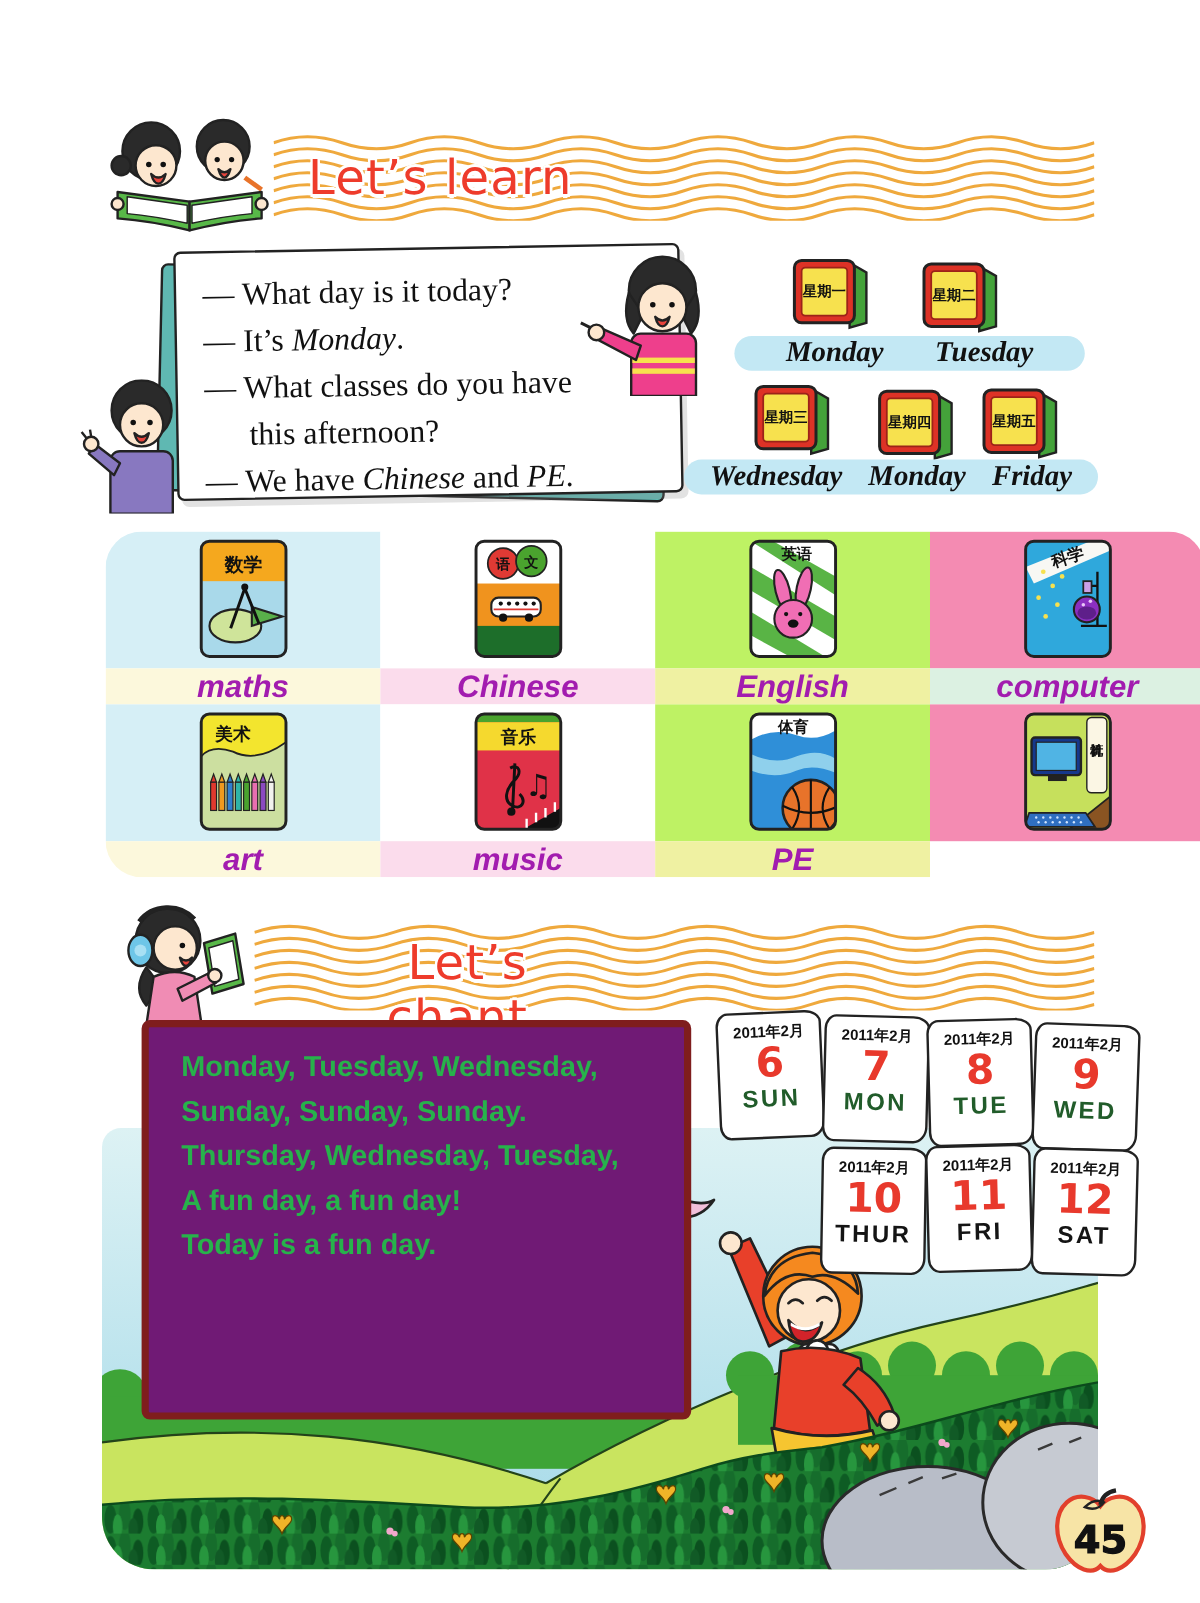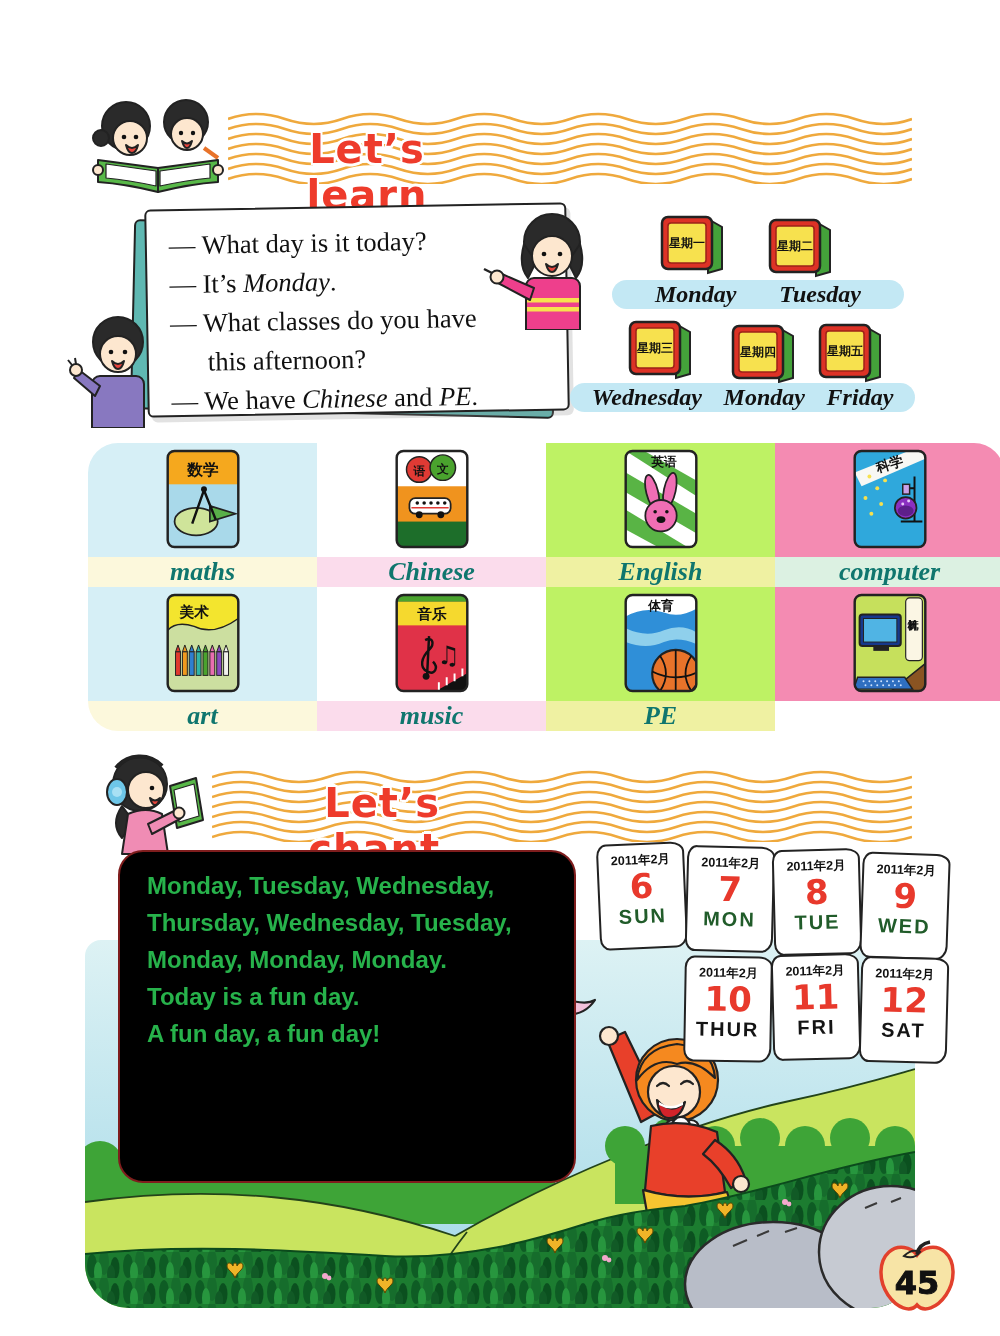--- a/index.html
+++ b/index.html
@@ -1,20 +1,20 @@
 <!DOCTYPE html>
 <html><head>
 <meta charset="utf-8">
 <style>
   html,body{margin:0;padding:0;}
   body{width:1000px;height:1336px;position:relative;background:#ffffff;
        font-family:"Liberation Sans", sans-serif;overflow:hidden;}
   .abs{position:absolute;}
   
-  .sec-title{font-family:"DejaVu Sans",sans-serif;font-weight:700;font-size:40px;
+  .sec-title{font-family:"DejaVu Sans",sans-serif;font-weight:400;font-size:40px;
     color:#ee3b2b;letter-spacing:1px;
     text-shadow:2px 2px 0 #fff,-2px -2px 0 #fff,2px -2px 0 #fff,-2px 2px 0 #fff,0 3px 0 #fff,0 -3px 0 #fff;}
   
   .card-back{background:#5fb8b2;border:2px solid #222;border-radius:6px;transform:rotate(1.3deg);}
   .card-front{background:#ffffff;border:2.5px solid #222;border-radius:6px;transform:rotate(-1deg);
     box-shadow:4px 5px 0 rgba(140,140,140,.25);padding:15px 14px 0 22px;box-sizing:border-box;}
   .dlg{font-family:"Liberation Serif","DejaVu Serif",serif;font-size:26.5px;line-height:39px;color:#111;}
   .dlg .it{font-style:italic;}
   .dlg.indent{padding-left:37px;}
   
@@ -22,28 +22,28 @@
     justify-content:space-evenly;font-family:"Liberation Serif","DejaVu Serif",serif;
     font-style:italic;font-weight:600;font-size:24px;color:#111;}
   
   .dcal svg{display:block;}
   
   .grid{display:grid;grid-template-columns:repeat(4,1fr);grid-template-rows:114px 30px 114px 30px;
     border-radius:30px;overflow:hidden;}
   .bk{display:flex;align-items:center;justify-content:center;}
   .bk svg{width:78px;height:102px;}
   .lb{display:flex;align-items:center;justify-content:center;
-    font-family:Liberation Serif, serif;font-style:italic;font-weight:600;
-    font-size:26px;color:#0f766e;}
+    font-family:Liberation Sans, sans-serif;font-style:italic;font-weight:600;
+    font-size:26px;color:#a21caf;}
   .c1b{background:#d6eff6}.c1l{background:#fcf8dc}
   .c2b{background:#ffffff}.c2l{background:#fbdcec}
   .c3b{background:#bef264}.c3l{background:#eff1a2}
   .c4b{background:#f48bb2}.c4l{background:#dcf1e2}
   
-  .chant-box{background:#000000;border:2px solid #7f1d1d;border-radius:25px;
+  .chant-box{background:#701a75;border:6px solid #7f1d1d;border-radius:7px;
     padding:15px 0 0 27px;box-sizing:border-box;z-index:3;}
   .chant-line{font-family:"Liberation Sans",sans-serif;font-weight:bold;font-size:24px;
     line-height:37px;color:#27b24b;}
   
   .sheet{position:absolute;width:88px;height:106px;background:#fff;border:2.5px solid #222;
     border-radius:10px 14px 12px 10px/12px 10px 14px 12px;display:flex;flex-direction:column;
     align-items:center;justify-content:flex-start;z-index:4;box-sizing:border-box;padding-top:7px;}
   .sheet .m{font-size:12.5px;font-weight:bold;color:#111;letter-spacing:0;}
   .sheet .d{font-family:"DejaVu Sans",sans-serif;font-size:34px;font-weight:bold;color:#e8392c;line-height:1.05;}
   .sheet .w{font-size:20px;font-weight:bold;letter-spacing:2px;line-height:1.1;}
@@ -520,24 +520,24 @@
   <g>
     <ellipse cx="688" cy="344" rx="88" ry="62" fill="#b8bdc8" stroke="#2a2a2a" stroke-width="2.5"></ellipse>
     <ellipse cx="806" cy="312" rx="72" ry="66" fill="#c6cad2" stroke="#2a2a2a" stroke-width="2.5"></ellipse>
     <path d="M648,306 l14,-6 M672,296 l12,-5 M700,292 l12,-4 M780,268 l12,-5 M806,262 l10,-4" stroke="#3a3a3a" stroke-width="2" fill="none"></path>
   </g>
 </svg>
 </div>
 
 <div class="abs chant-box" style="left:118px;top:850px;width:458px;height:333px">
   <div class="chant-line">Monday, Tuesday, Wednesday,</div>
+  <div class="chant-line">Sunday, Sunday, Sunday.</div>
   <div class="chant-line">Thursday, Wednesday, Tuesday,</div>
-  <div class="chant-line">Monday, Monday, Monday.</div>
+  <div class="chant-line">A fun day, a fun day!</div>
   <div class="chant-line">Today is a fun day.</div>
-  <div class="chant-line">A fun day, a fun day!</div>
 </div>
 
 <div class="sheet" style="left:598px;top:843px;transform:rotate(-2.5deg)">
   <div class="m">2011年2月</div>
   <div class="d">6</div>
   <div class="w wg">SUN</div>
 </div>
 <div class="sheet" style="left:686px;top:846px;transform:rotate(1.5deg)">
   <div class="m">2011年2月</div>
   <div class="d">7</div>

